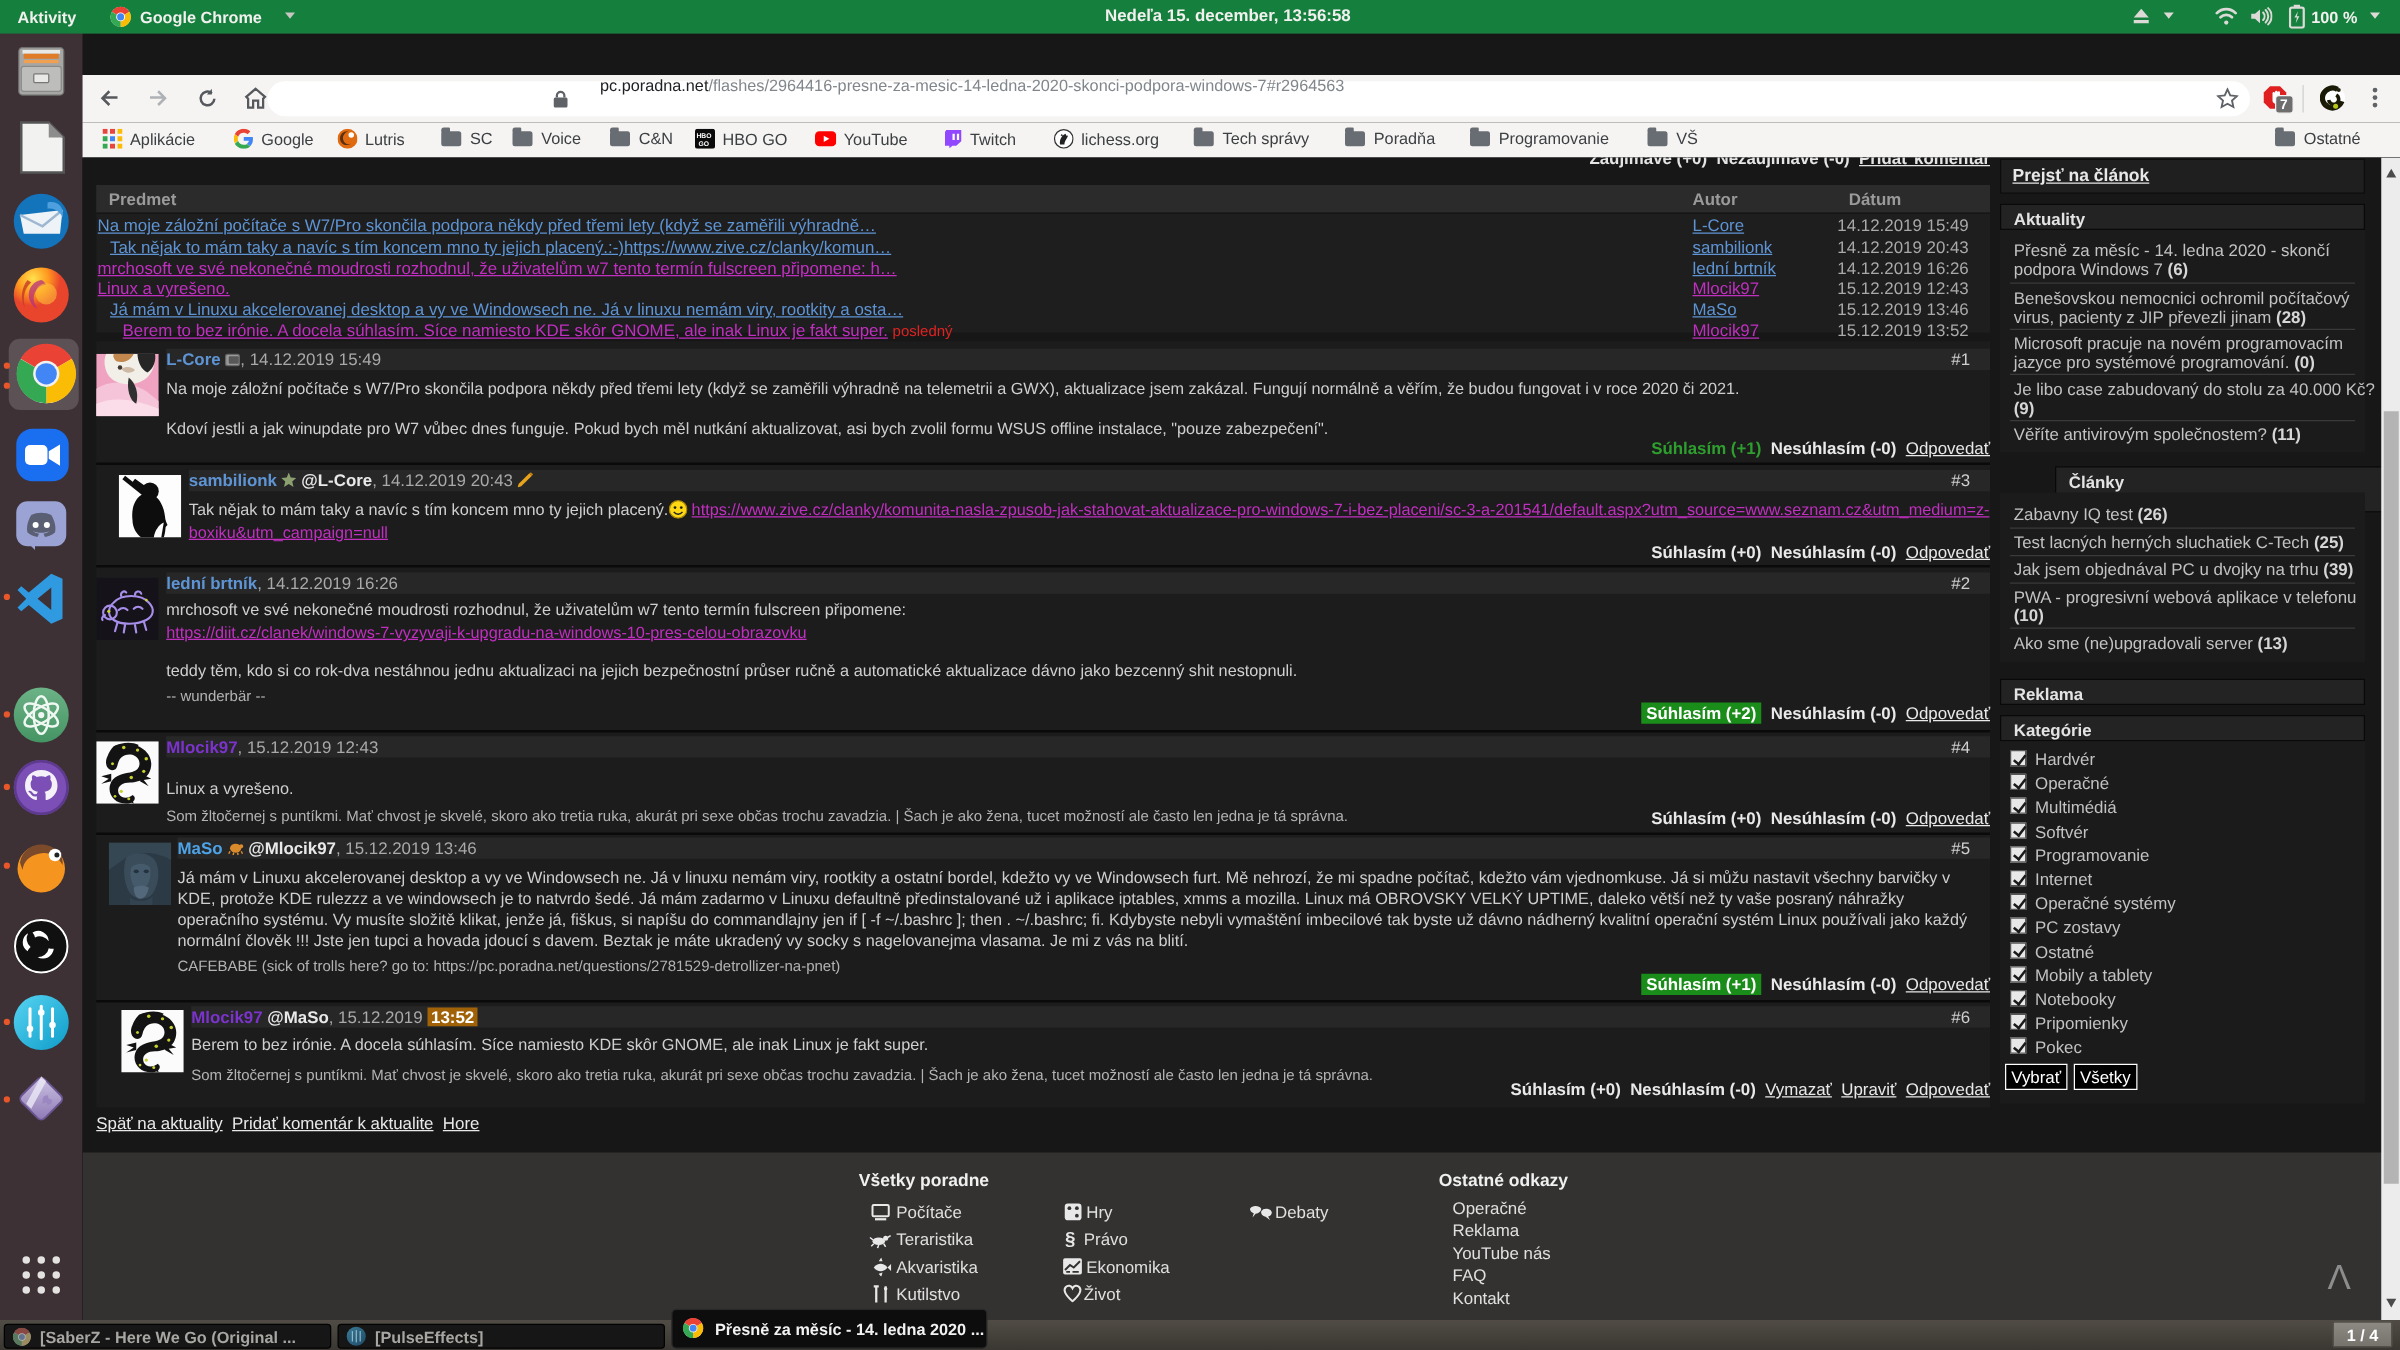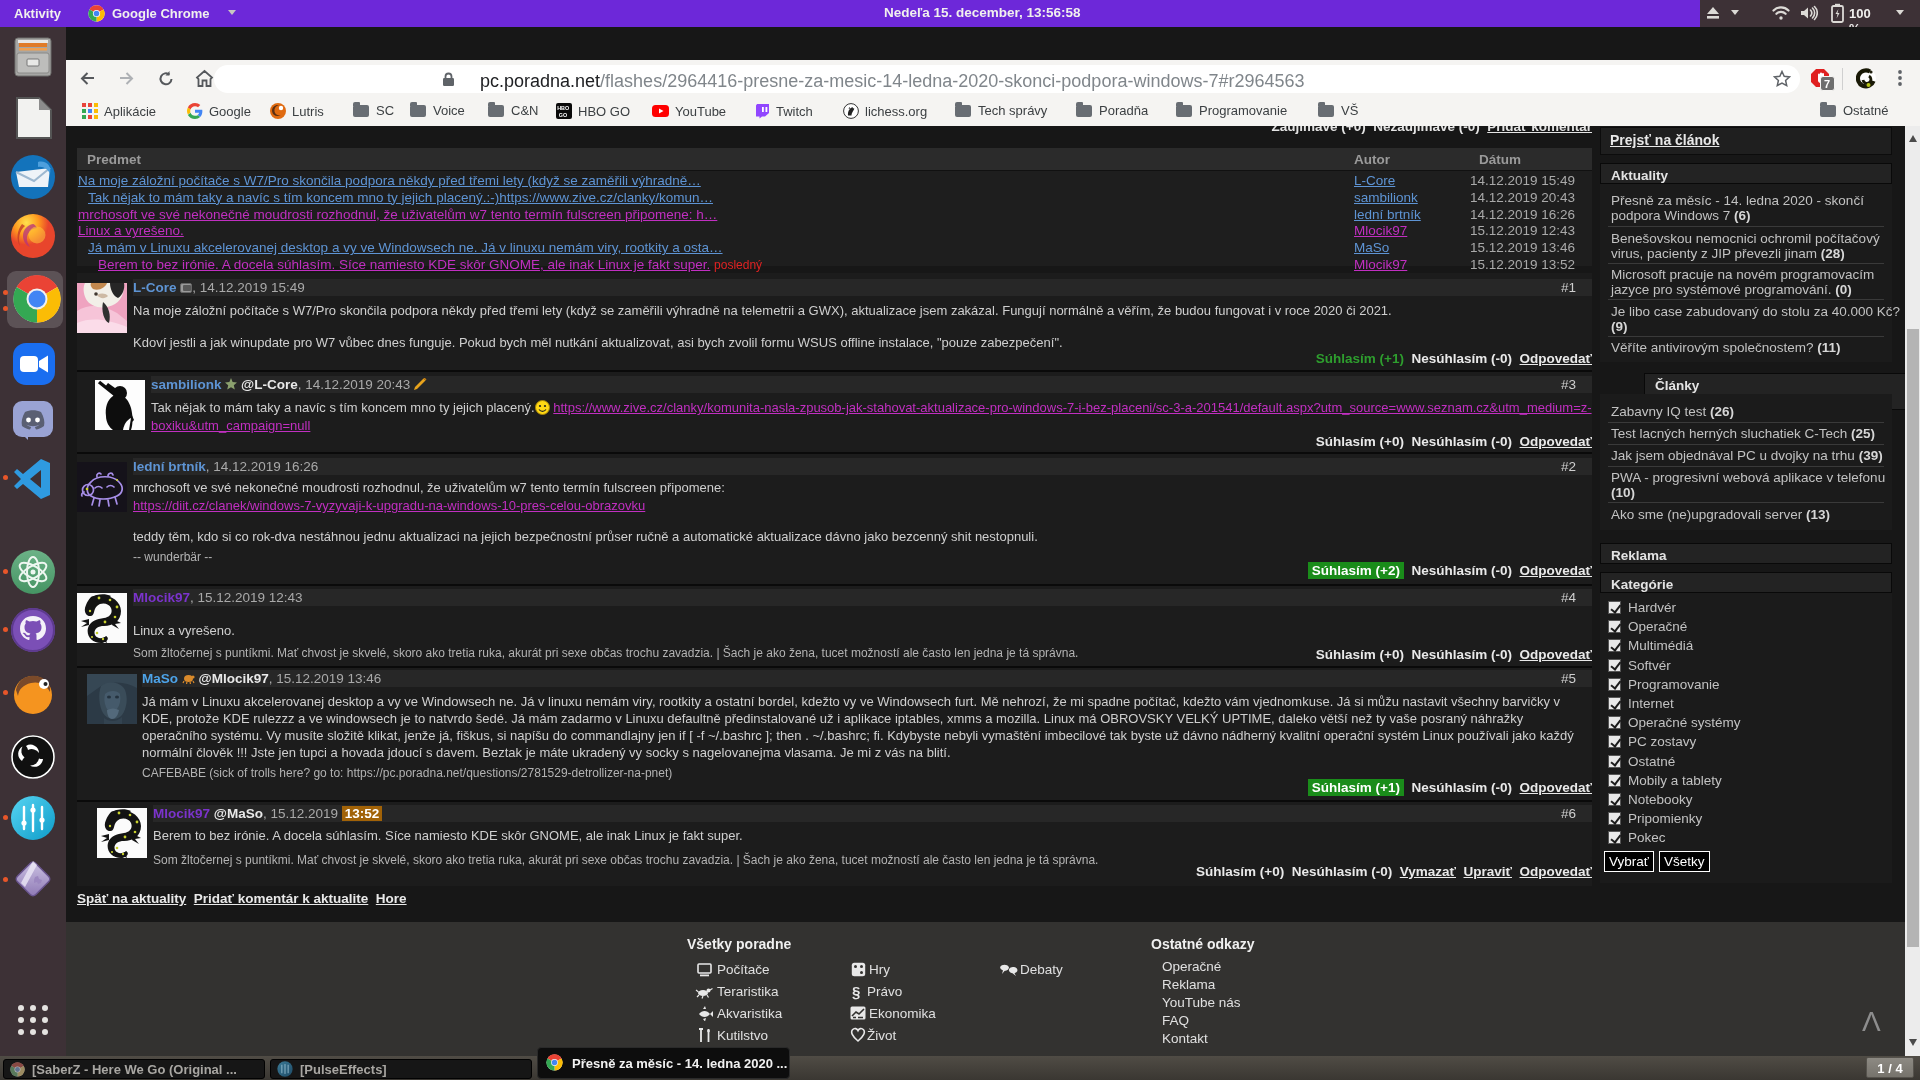--- a/index.html
+++ b/index.html
@@ -3,35 +3,35 @@
 *{margin:0;padding:0;box-sizing:border-box}
 html,body{width:1920px;height:1080px;overflow:hidden}
 body{font-family:"Liberation Sans",sans-serif;background:#3d3136;position:relative}
 .a{position:absolute}
 .b{font-weight:bold}
 u{text-decoration:underline}
 .lnk{color:#5e94d4;text-decoration:underline}
 .vis{color:#c12fc1;text-decoration:underline}
 .dt{color:#a9a9a9}
 .w{color:#e9e9e9;font-weight:bold}
-.wu{color:#e9e9e9;font-weight:bold;text-decoration:underline}
+.wu{color:#e9e9e9;font-weight:normal;text-decoration:underline}
 .hdr13{font-size:13.5px}
 .bd13{font-size:13px}
 .folder{display:inline-block;width:16px;height:12px;background:#686d73;border-radius:2px;position:relative;vertical-align:-1px;margin-right:7px}
 .folder:before{content:"";position:absolute;left:0;top:-3px;width:7px;height:4px;background:#686d73;border-radius:2px 1px 0 0}
 .bmk{display:inline-flex;align-items:center;color:#3c4043;font-size:13px;white-space:nowrap}
 .sephdr{background:#232323;color:#e3e3e3;font-weight:bold;font-size:13.5px;padding:4px 10px;border:1px solid #090909}
 .sbitem{color:#c2c2c2;font-size:13.5px;white-space:nowrap}
 .cnt{font-weight:bold;color:#d6d6d6}
 .cb{width:13px;height:13px;background:#e8e8e8;border:1px solid #555;display:inline-block;position:relative}
 .cb:after{content:"";position:absolute;left:3.5px;top:0.5px;width:4px;height:7.5px;border:solid #1a1a1a;border-width:0 2.2px 2.2px 0;transform:rotate(38deg)}
 </style></head>
 <body>
 
-<div class="a" style="left:0;top:0;width:1700px;height:27px;background:#6d28d9;color:#f1f0ee;font-size:13px;font-weight:bold">
+<div class="a" style="left:0;top:0;width:1920px;height:27px;background:#15803d;color:#f1f0ee;font-size:13px;font-weight:bold">
   <span class="a" style="left:14px;top:6px">Aktivity</span>
   <svg class="a" style="left:88px;top:5px" width="17" height="17" viewBox="0 0 100 100">
       <circle cx="50" cy="50" r="48" fill="#fff"></circle>
       <path fill="#ea4335" d="M50,50 L8.4,26 A48,48 0 0 1 91.6,26 Z"></path>
       <path fill="#fbbc05" d="M50,50 L91.6,26 A48,48 0 0 1 50,98 Z"></path>
       <path fill="#34a853" d="M50,50 L50,98 A48,48 0 0 1 8.4,26.2 Z"></path>
       <circle cx="50" cy="50" r="21" fill="#fff"></circle>
       <circle cx="50" cy="50" r="16.5" fill="#4285f4"></circle>
     </svg>
   <span class="a" style="left:112px;top:6px">Google Chrome</span>
@@ -235,21 +235,21 @@
         <path d="M12.5 1 L12.5 5.5 L8.5 5.5 Z" fill="#55585c"></path>
       </svg>
     <svg class="a" style="left:129px;top:9px" width="19" height="19" viewBox="0 0 19 19">
         <path d="M9.5 2 L17 8.5 L15.5 10 L15.5 17 L11.5 17 L11.5 11.5 L7.5 11.5 L7.5 17 L3.5 17 L3.5 10 L2 8.5 Z" fill="none" stroke="#55585c" stroke-width="1.8"></path>
       </svg>
     <div class="a" style="left:148px;top:5px;width:1586px;height:28px;background:#fff;border-radius:14px"></div>
     <svg class="a" style="left:376px;top:12px" width="13" height="15" viewBox="0 0 13 15">
         <rect x="1" y="6" width="11" height="8" rx="1.2" fill="#5f6368"></rect>
         <path d="M3.5 6 V4.5 a3 3 0 0 1 6 0 V6" stroke="#5f6368" stroke-width="1.8" fill="none"></path>
       </svg>
-    <span class="a" style="left:414px;top:11px;font-size:18px;color:#202124">pc.poradna.net<span style="color:#80868b">/flashes/2964416-presne-za-mesic-14-ledna-2020-skonci-podpora-windows-7#r2964563</span></span>
+    <span class="a" style="left:414px;top:1px;font-size:13px;color:#202124">pc.poradna.net<span style="color:#80868b">/flashes/2964416-presne-za-mesic-14-ledna-2020-skonci-podpora-windows-7#r2964563</span></span>
     <svg class="a" style="left:1707px;top:10px" width="18" height="18" viewBox="0 0 18 18">
         <path d="M9 1.5 L11.2 6.3 L16.5 6.9 L12.6 10.4 L13.7 15.6 L9 13 L4.3 15.6 L5.4 10.4 L1.5 6.9 L6.8 6.3 Z" fill="none" stroke="#5f6368" stroke-width="1.5"></path>
       </svg>
     <svg class="a" style="left:1744px;top:8px" width="20" height="20" viewBox="0 0 20 20">
         <path d="M6 1 L14 1 L19 6 L19 14 L14 19 L6 19 L1 14 L1 6 Z" fill="#e02020"></path>
         <path d="M8 13 L8 6.5 a1 1 0 0 1 2 0 L10 9 L10 5.5 a1 1 0 0 1 2 0 L12 9 L12 6 a1 1 0 0 1 2 0 L14 13 a3 3 0 0 1 -3 2 L10 15 a3 3 0 0 1 -2 -2 Z" fill="#fff"></path>
       </svg>
     <div class="a" style="left:1754px;top:16px;width:15px;height:15px;background:#6e6e6e;border-radius:3px;border:1px solid #f5f4f2"></div>
     <span class="a" style="left:1758px;top:17.5px;font-size:11px;color:#fff;font-weight:bold;-webkit-font-smoothing:antialiased">7</span>
     <div class="a" style="left:1776px;top:8px;width:1px;height:22px;background:#d0d0d0"></div>

